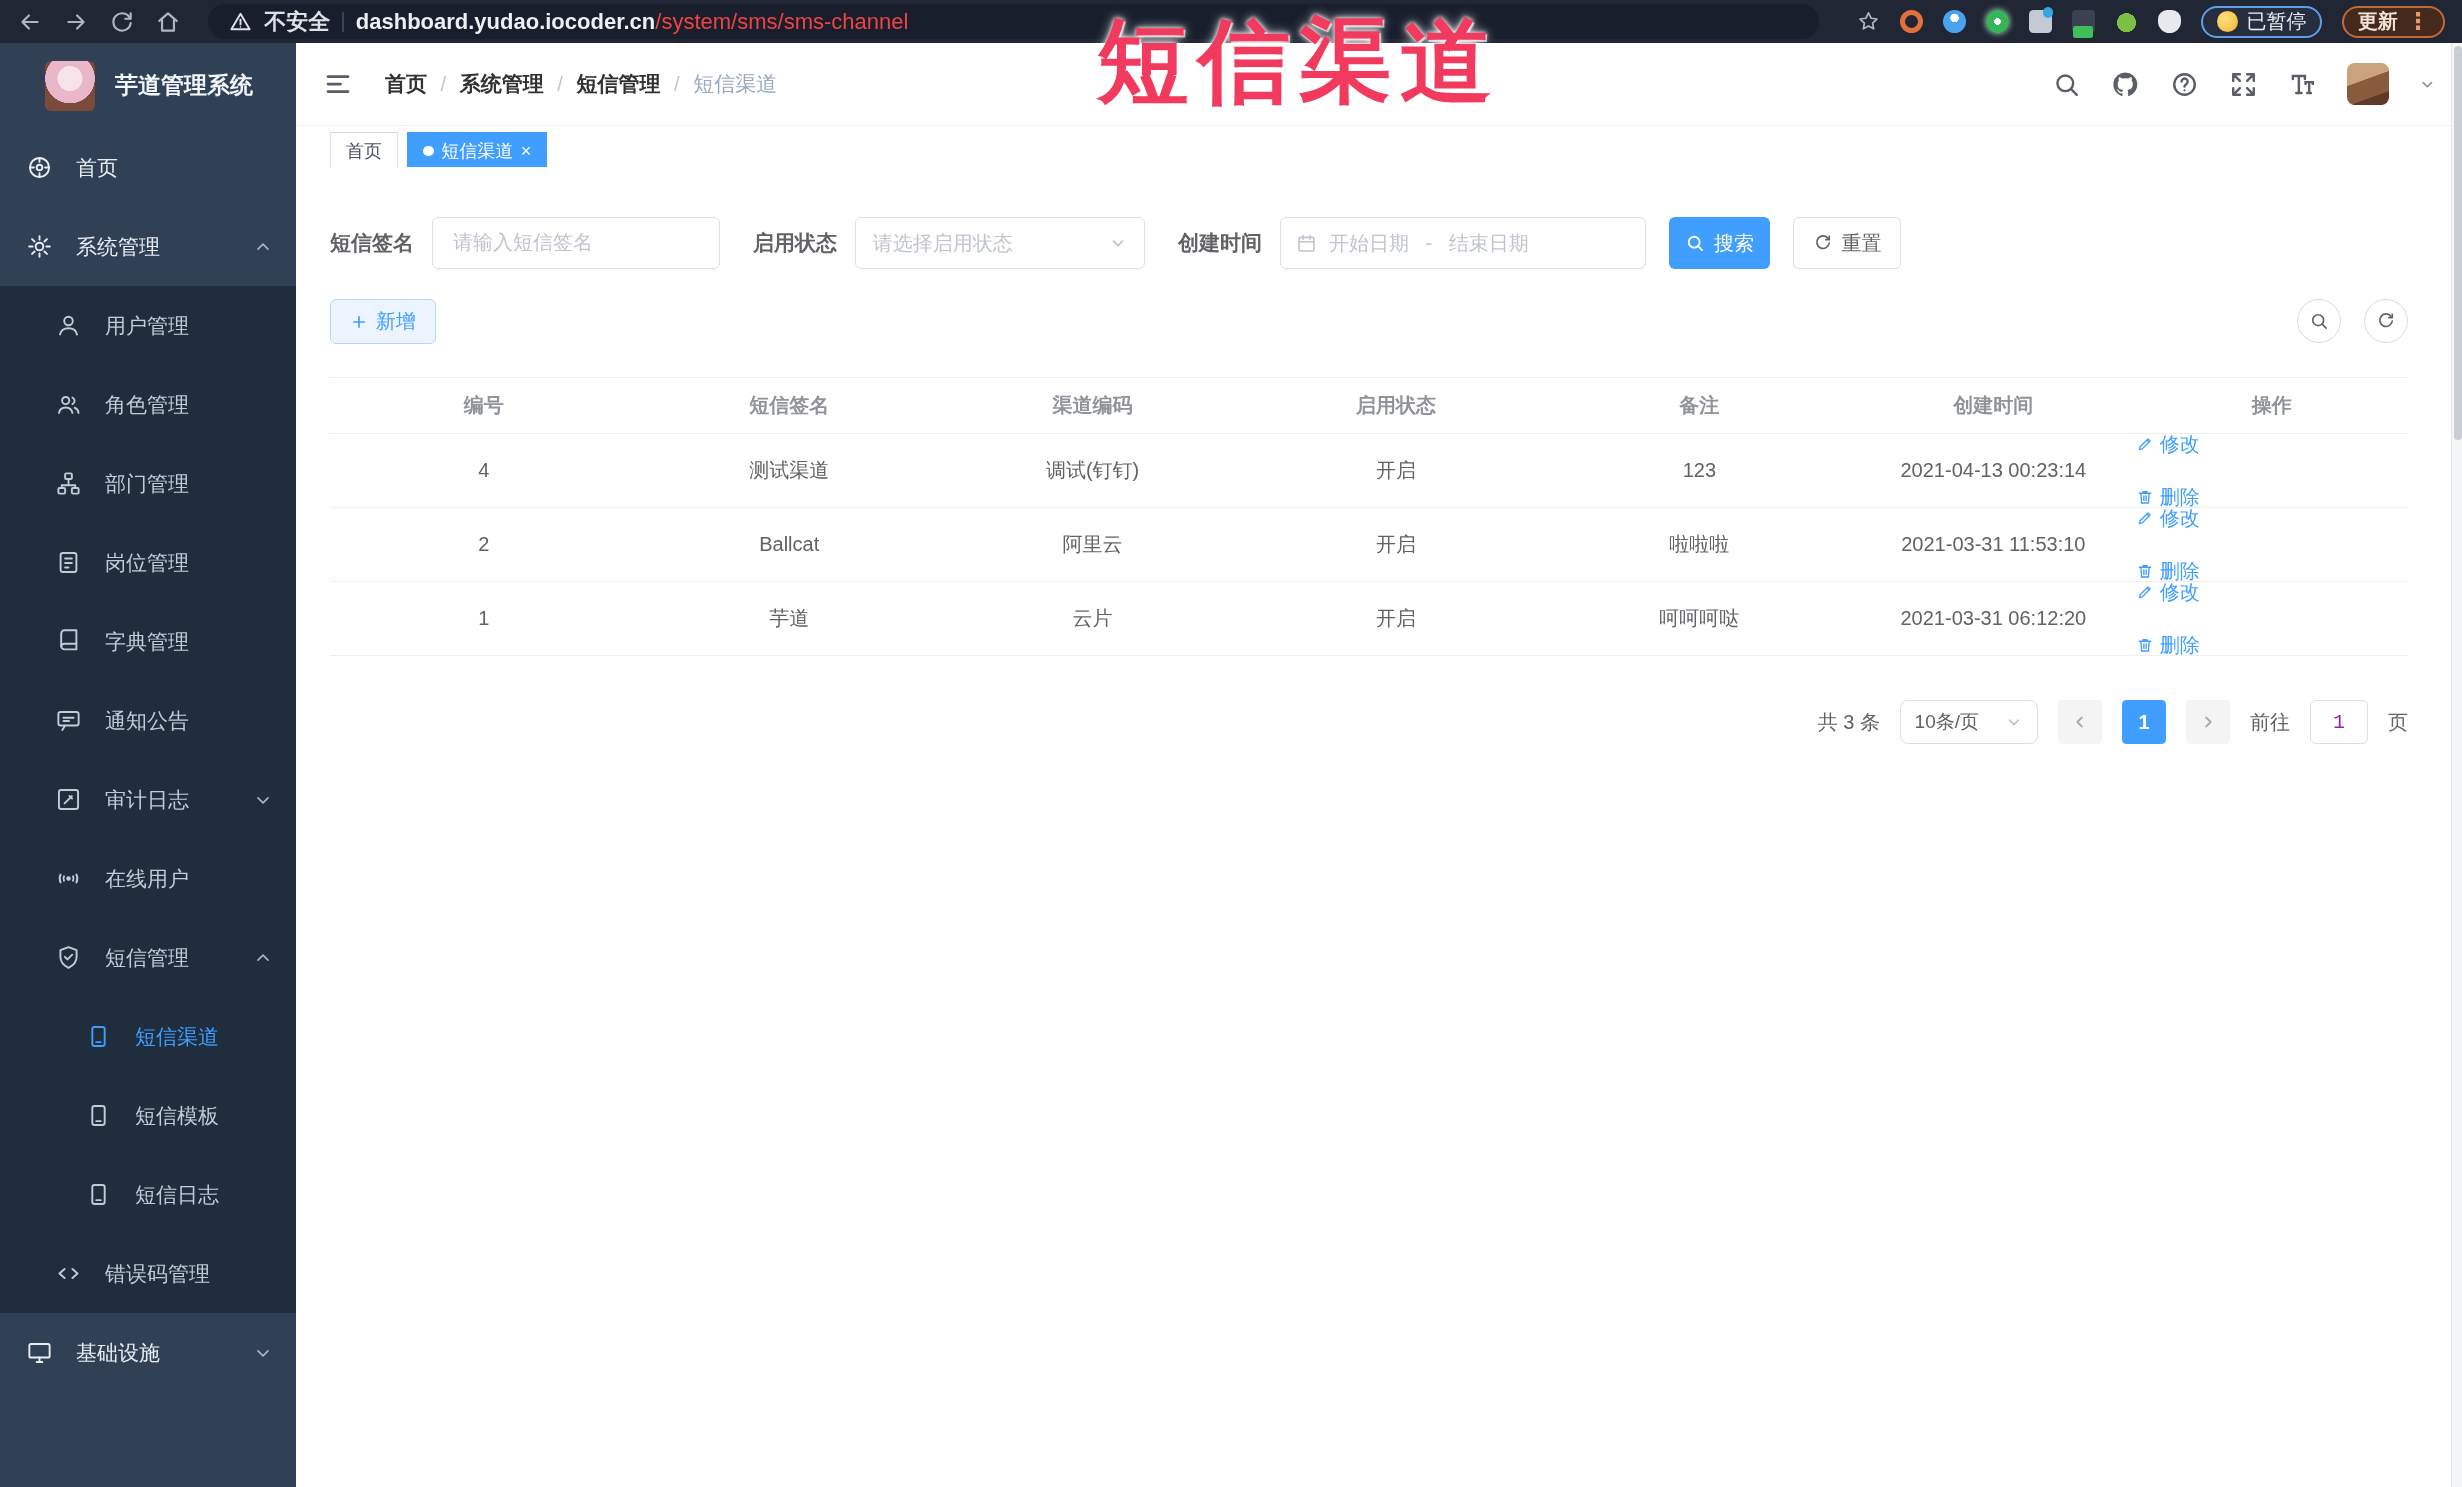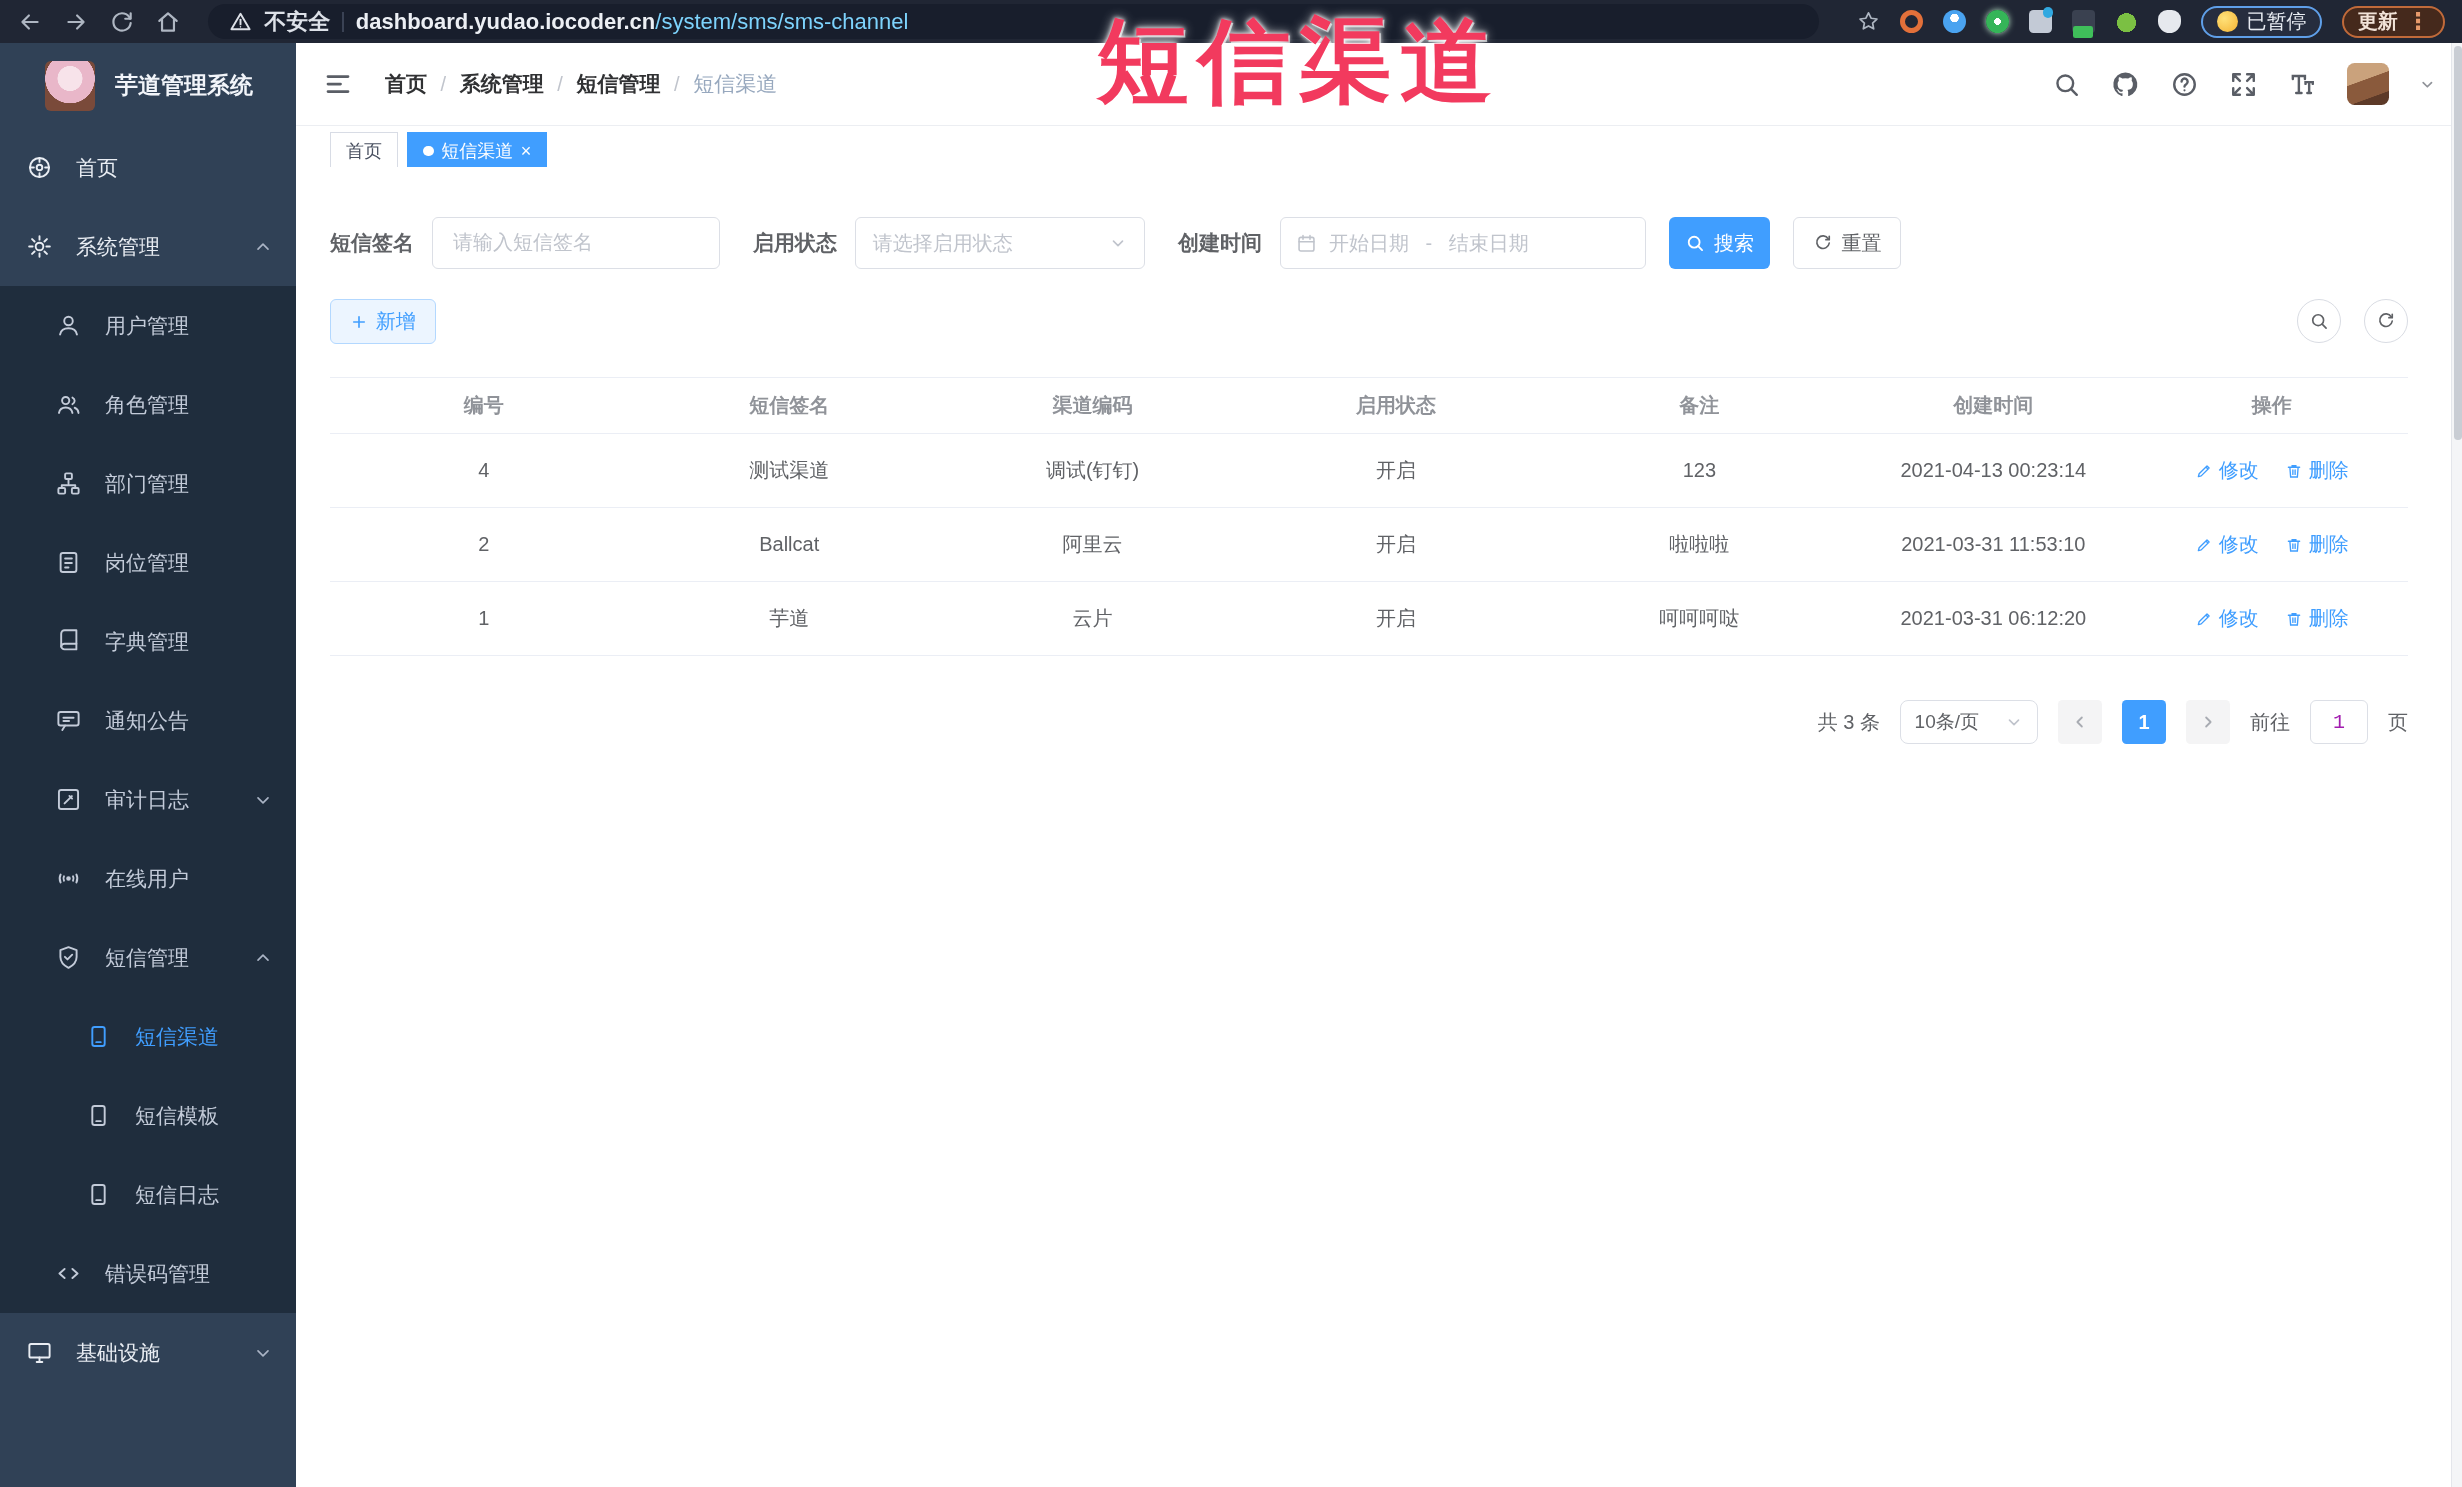--- a/index.html
+++ b/index.html
@@ -8,21 +8,21 @@
   .abs { position:absolute; }
   svg.ic { display:block; }
 
   
   #browser-bar { left:0; top:0; width:2462px; height:43px; background:#202634; display:flex; align-items:center; padding:0 16.7px; gap:20px; }
   .nav-ic { width:26px; height:26px; color:#aeb6c2; flex:0 0 auto; }
   #url-pill { flex:1 1 auto; height:35px; background:#181e2c; border-radius:17.4px; display:flex; align-items:center; padding:0 21px; gap:12px; margin:0 18px 0 7.6px; min-width:0; }
   #url-pill .sec { color:#dde1e8; font-size:22px; font-weight:700; }
   #url-pill .bar { width:1.5px; height:20px; background:#3a4254; }
   .url-host { color:#eceff4; font-size:22px; font-weight:700; }
-  .url-path { color:#7dd3fc; font-size:22px; }
+  .url-path { color:#ef4444; font-size:22px; }
   .ext { width:23px; height:23px; border-radius:50%; flex:0 0 auto; }
   .pill { height:32px; border-radius:16px; display:flex; align-items:center; gap:9px; padding:0 13.6px; flex:0 0 auto; font-size:20px; }
   #paused-pill { border:2.3px solid #5f9fe8; background:#262d3e; color:#e8ecf2; }
   #update-pill { border:2.3px solid #c06a3a; background:#45291c; color:#f2e3d8; font-weight:700; }
   .emoji { width:21px; height:21px; border-radius:50%; background:radial-gradient(circle at 35% 35%, #ffe27a, #f3b233); }
   .kebab { color:#e89a6b; font-size:23px; letter-spacing:0; line-height:1; }
 
   
   #sidebar { left:0; top:43px; width:296px; height:1445px; background:#304156; overflow:hidden; }
   #logo-row { height:85px; display:flex; align-items:center; padding-left:45px; gap:20px; background:#304156; }
@@ -80,21 +80,21 @@
   .circle-btn { width:44px; height:44px; border-radius:50%; border:0.8px solid #d9dce3; background:#fff; color:#606266; display:flex; align-items:center; justify-content:center; cursor:pointer; }
   .circle-btn svg { width:20px; height:20px; }
 
   #table { margin-top:33px; width:100%; border-top:0.8px solid #ebeef5; }
   .tr { display:flex; align-items:center; border-bottom:0.8px solid #ebeef5; }
   .tr.th { height:56px; }
   .tr.td-row { height:74px; }
   .td { text-align:center; font-size:20px; color:#606266; }
   .th .td { color:#909399; font-weight:700; }
   .c0{width:14.8%;} .c1{width:14.6%;} .c2{width:14.6%;} .c3{width:14.6%;} .c4{width:14.6%;} .c5{width:13.7%;} .c6{width:13.1%;}
-  .ops { display:flex; justify-content:center; gap:26px; }
+  .ops { display:flex; justify-content:center; gap:26px;flex-direction:column; }
   .op-link { color:#409eff; font-size:20px; display:inline-flex; align-items:center; gap:6px; cursor:pointer; }
   .op-link svg { width:18px; height:18px; }
 
   #pagination { margin-top:44px; display:flex; justify-content:flex-end; align-items:center; gap:20px; font-size:20px; color:#606266; }
   #page-size { width:138px; height:44px; border:0.8px solid #dcdfe6; border-radius:8px; display:flex; align-items:center; padding:0 13.6px; color:#606266; }
   #page-size span { flex:1; font-size:19px; }
   .pg-btn { width:44px; height:44px; border-radius:4.5px; background:#f4f4f5; color:#a8abb2; display:flex; align-items:center; justify-content:center; cursor:pointer; }
   .pg-btn svg { width:18px; height:18px; }
   #page-1 { width:44px; height:44px; border-radius:4.5px; background:#409eff; color:#fff; font-weight:700; display:flex; align-items:center; justify-content:center; cursor:pointer; }
   #goto-input { width:58px; height:44px; text-align:center; padding:0; }

